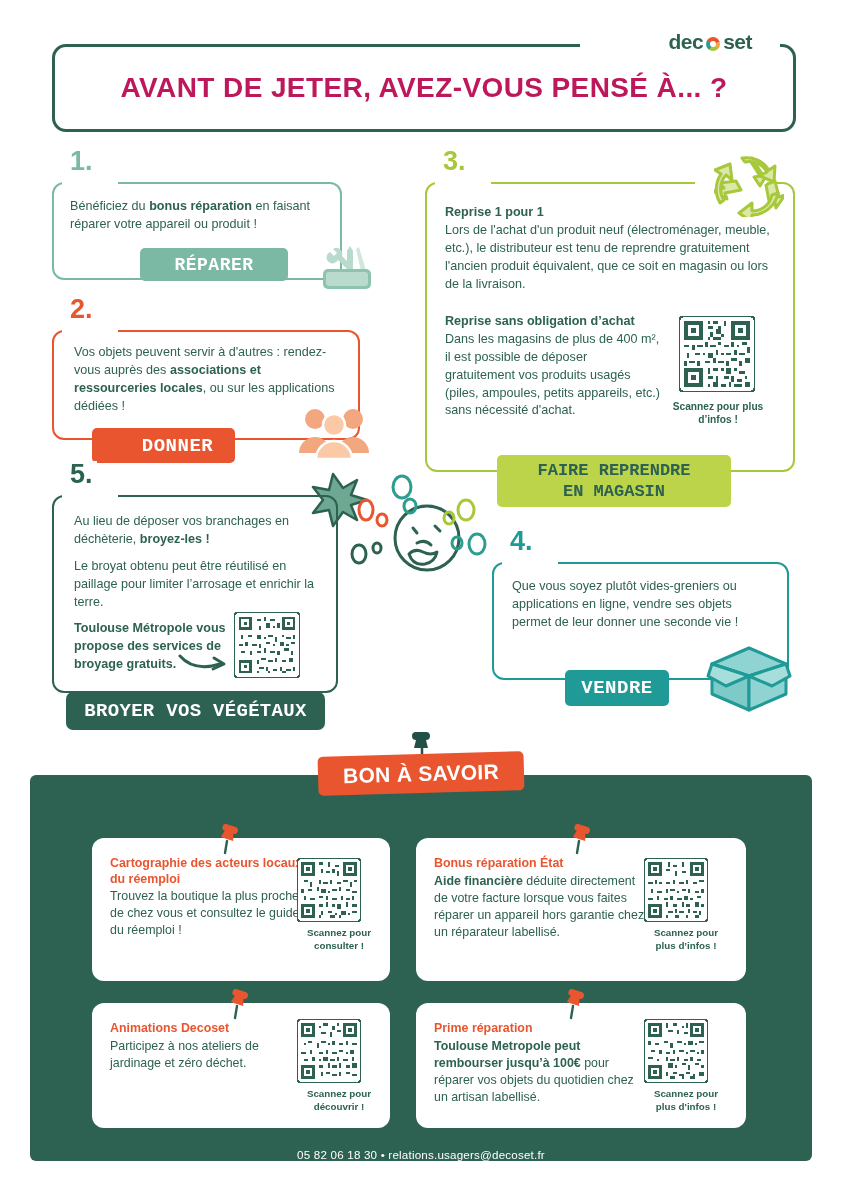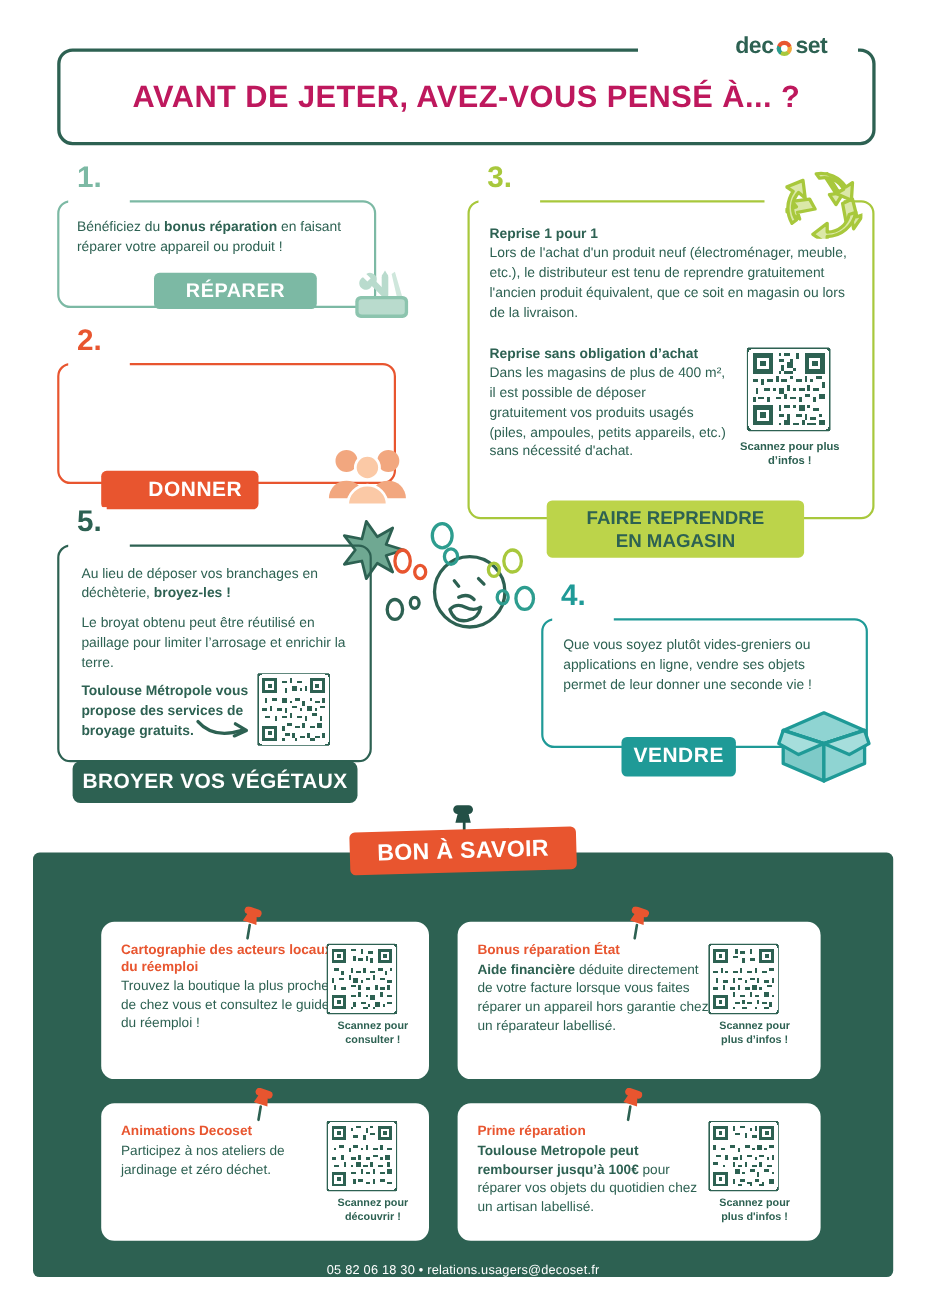--- a/index.html
+++ b/index.html
@@ -48,21 +48,21 @@
   }
   .card .numgap{position:absolute;background:#fff;height:10px;}
   .num{
     position:absolute;font-size:27px;font-weight:bold;line-height:1;
     background:#fff;padding:0 4px;
   }
   .body{position:absolute;font-size:12.6px;line-height:1.42;color:#2d6152;}
   .body b{font-weight:bold;}
   .pill{
     position:absolute;display:flex;align-items:center;justify-content:center;
-    color:#fff;font-weight:bold;border-radius:5px;text-align:left;
+    color:#fff;font-weight:bold;border-radius:5px;text-align:left;font-family:Liberation Mono, monospace;
   }
 
   
   .c-sage{color:#7cb9a4;}
   .c-orange{color:#e8552f;}
   .c-lime{color:#a8c83c;}
   .c-teal{color:#1f9a97;}
   .c-dgreen{color:#2d6152;}
 
   
@@ -180,20 +180,23 @@
     <path d="M33 3 l3 5 -6 0z" fill="#b9dbcd"></path>
     <path d="M42 4 l7 24 -5 0 -5 -22z" fill="#cfe7dc"></path>
     <rect x="6" y="26" width="48" height="20" rx="5" fill="#8cc4ae"></rect>
     <rect x="9" y="29" width="42" height="14" rx="3" fill="#b9dbcd"></rect>
   </svg>
 
   <div class="card c-orange" id="sec2">
     <div class="frame"></div>
     <div class="numgap"></div>
     <div class="num">2.</div>
+    <div class="body">
+      Vos objets peuvent servir à d'autres : rendez-vous auprès des <b>associations et ressourceries locales</b>, ou sur les applications dédiées !
+    </div>
   </div>
   <div class="pill" id="pill-donner">DONNER</div>
   <svg id="people-icon" viewBox="0 0 72 55">
     <circle cx="17" cy="14" r="10" fill="#f2a77f"></circle>
     <path d="M1 48 a16 16 0 0 1 32 0z" fill="#f2a77f"></path>
     <circle cx="55" cy="14" r="10" fill="#f2a77f"></circle>
     <path d="M39 48 a16 16 0 0 1 32 0z" fill="#f2a77f"></path>
     <circle cx="36" cy="20" r="11" fill="#fbc9a6" stroke="#fff" stroke-width="2.5"></circle>
     <path d="M18 54 a18 18 0 0 1 36 0z" fill="#fbc9a6" stroke="#fff" stroke-width="2.5"></path>
   </svg>

